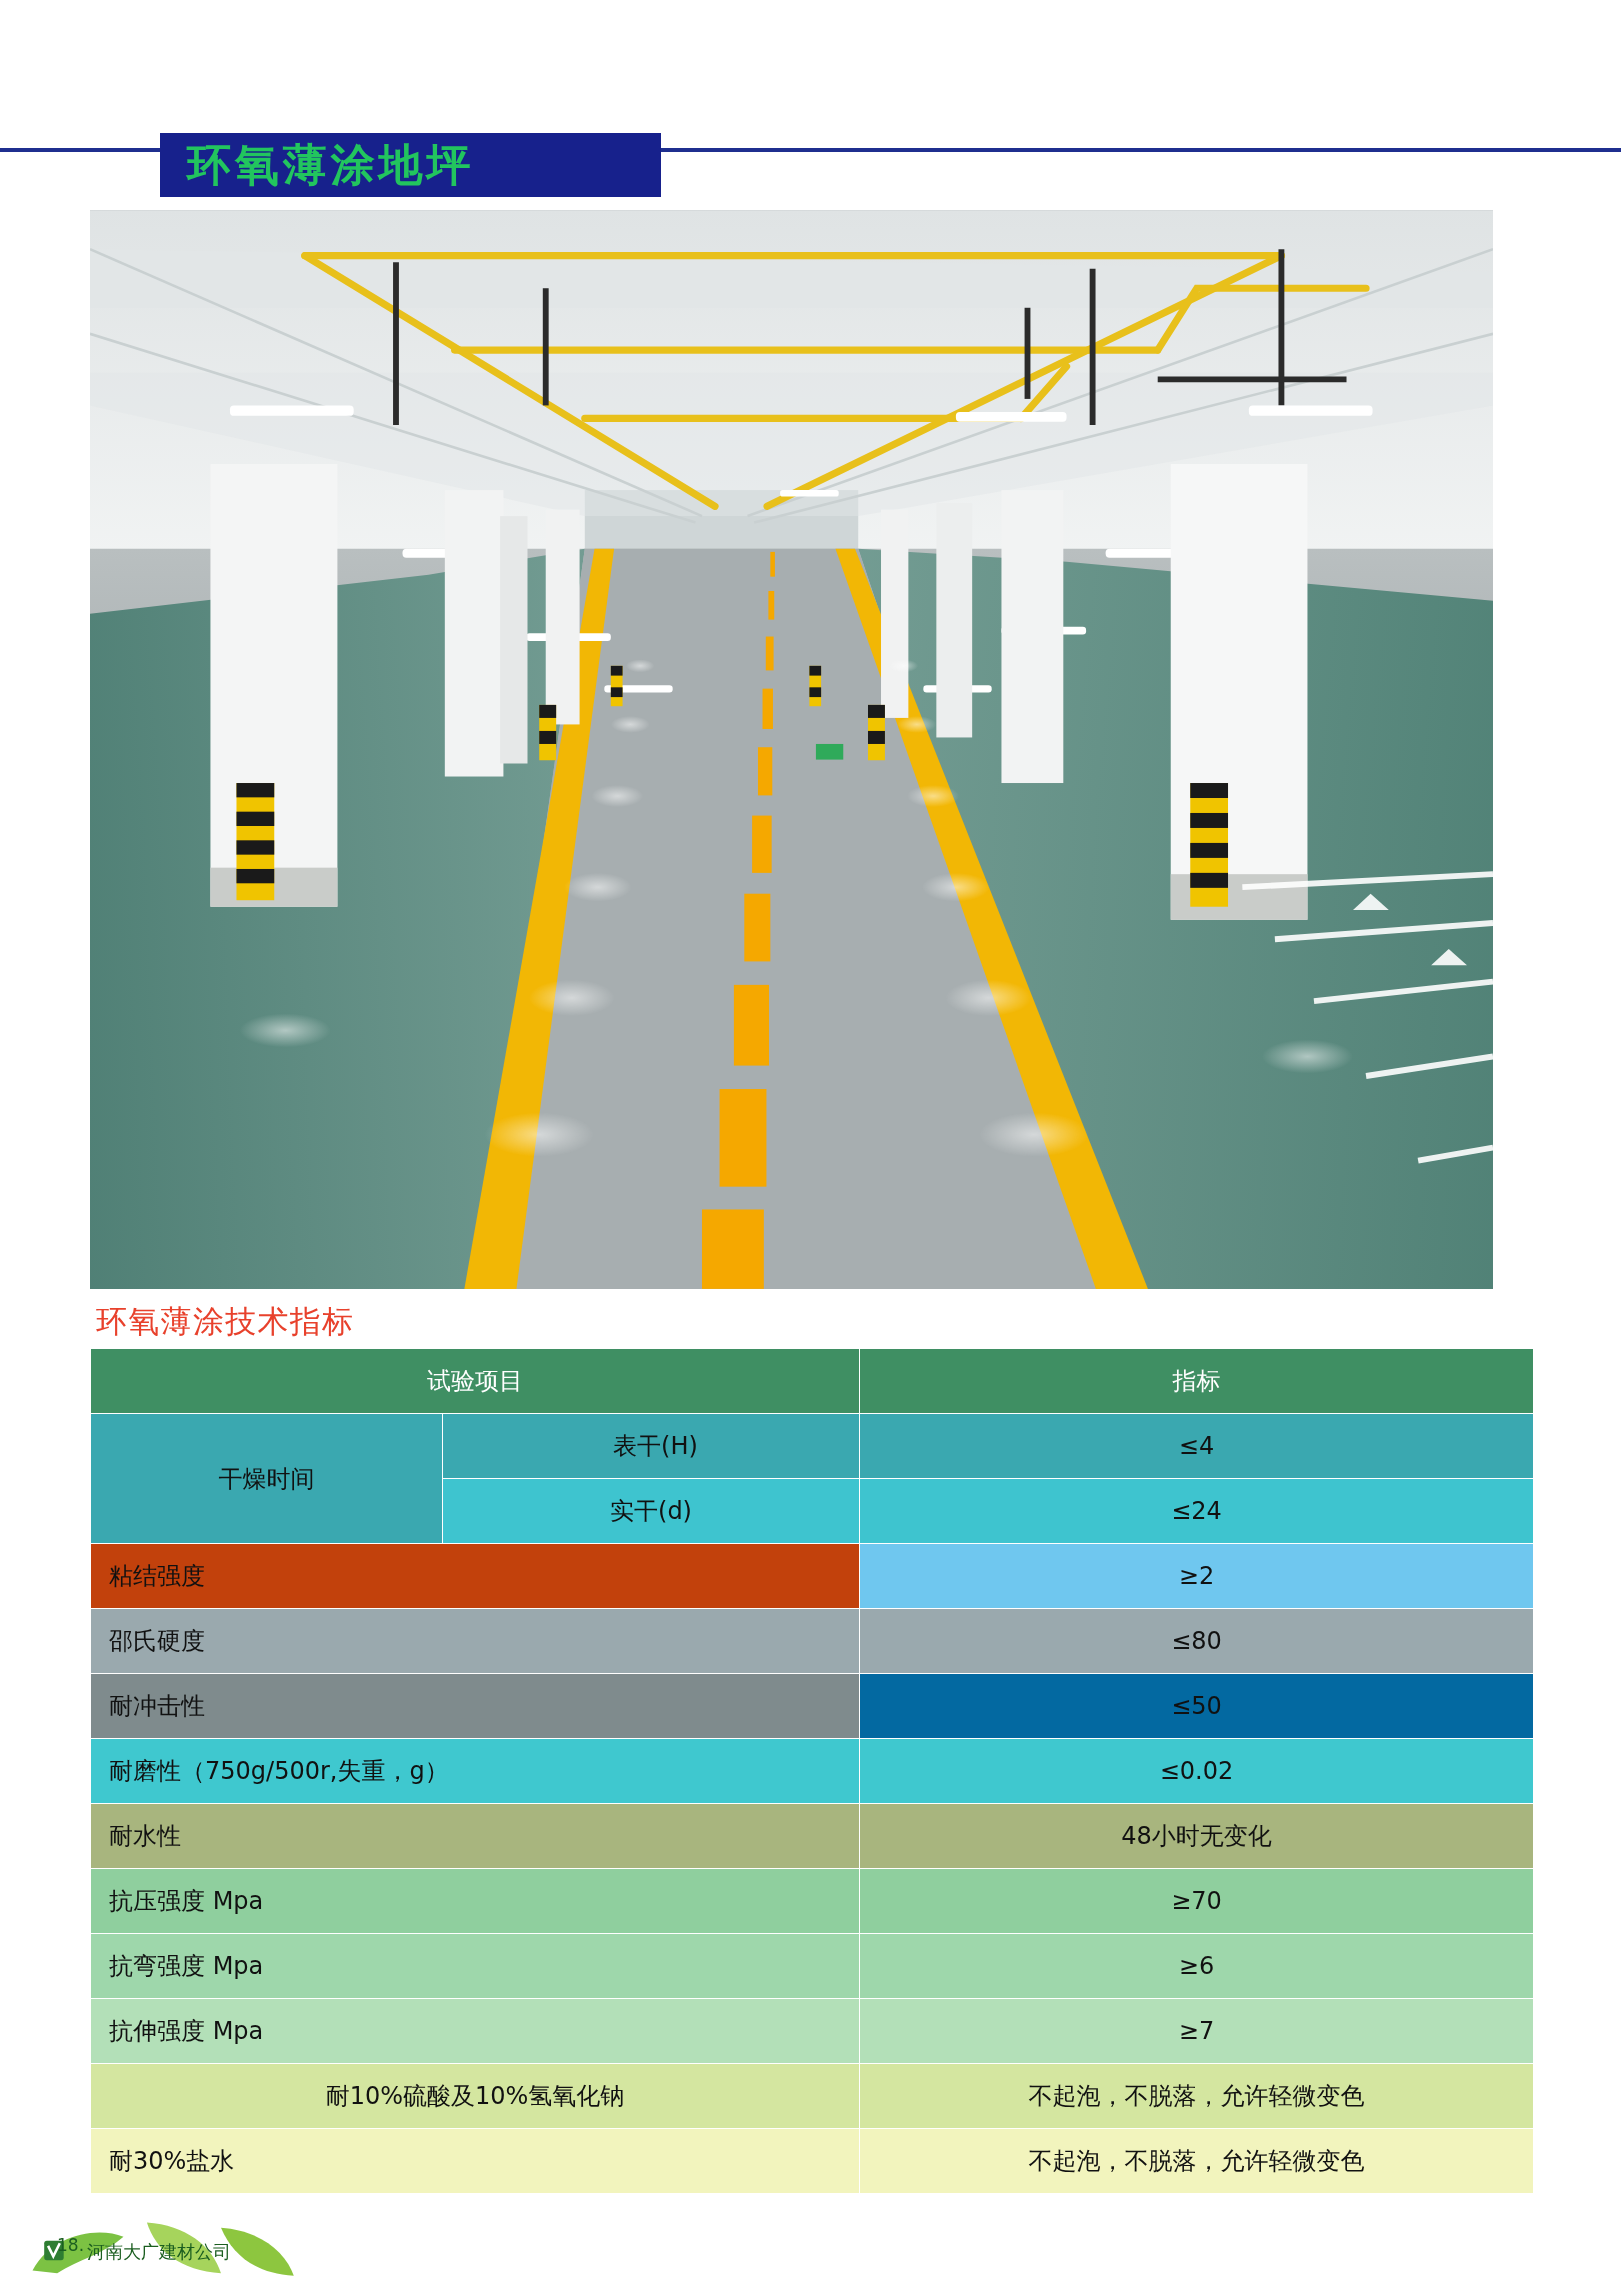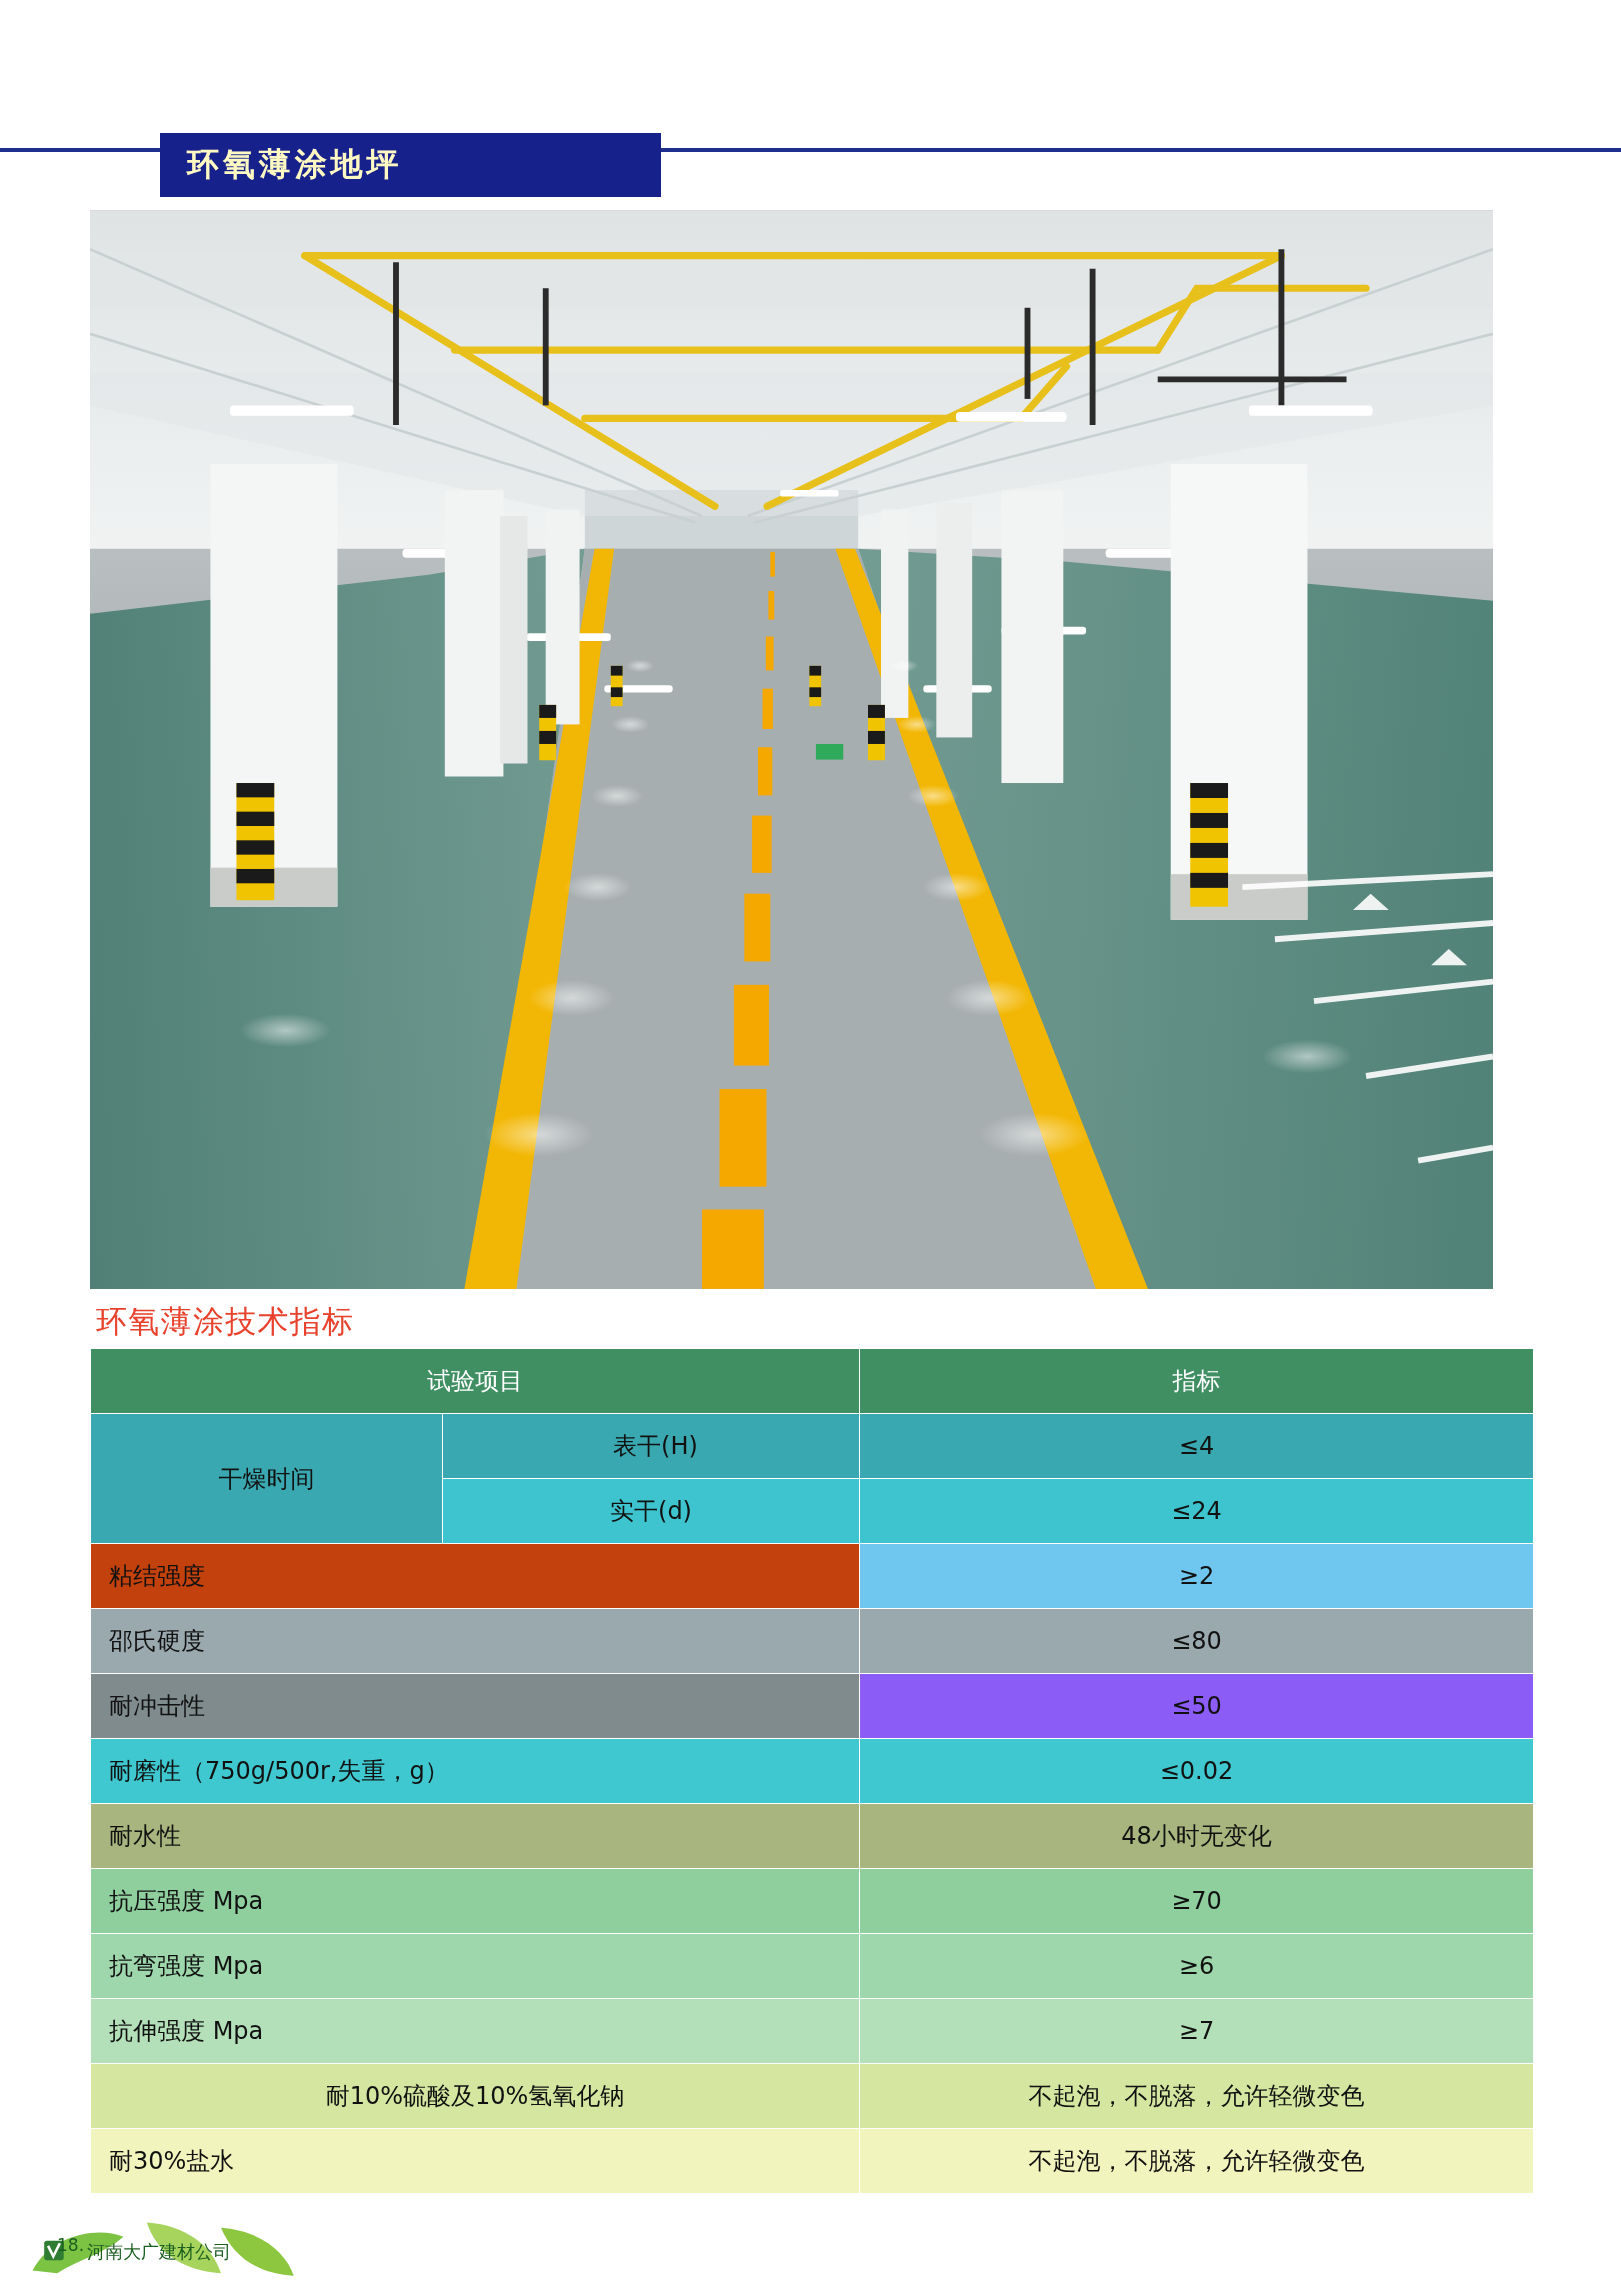--- a/index.html
+++ b/index.html
@@ -28,22 +28,22 @@
     position: absolute;
     left: 160px;
     top: 133px;
     width: 501px;
     height: 64px;
     background: #17218c;
     display: flex;
     align-items: center;
   }
   #title-text {
-    color: #fef9c3;
-    font-size: 32px;
+    color: #22c55e;
+    font-size: 44px;
     font-weight: bold;
     letter-spacing: 3.9px;
     padding-left: 27px;
     font-family: "DejaVu Sans", "Liberation Sans", sans-serif;
   }
 
   
   #photo {
     position: absolute;
     left: 90px;
@@ -336,21 +336,21 @@
     <tr>
       <td class="c-left" colspan="2" style="background:#c2410c;">粘结强度</td>
       <td class="c-center" style="background:#6fc7ef;">≥2</td>
     </tr>
     <tr>
       <td class="c-left" colspan="2" style="background:#9aa9ae;">邵氏硬度</td>
       <td class="c-center" style="background:#9aa9ae;">≤80</td>
     </tr>
     <tr>
       <td class="c-left" colspan="2" style="background:#7f8b8d;">耐冲击性</td>
-      <td class="c-center" style="background:#8b5cf6;">≤50</td>
+      <td class="c-center" style="background:#0369a1;">≤50</td>
     </tr>
     <tr>
       <td class="c-left" colspan="2" style="background:#3fc8cf;">耐磨性（750g/500r,失重，g）</td>
       <td class="c-center" style="background:#3fc8cf;">≤0.02</td>
     </tr>
     <tr>
       <td class="c-left" colspan="2" style="background:#a8b57e;">耐水性</td>
       <td class="c-center" style="background:#a8b57e;">48小时无变化</td>
     </tr>
     <tr>

